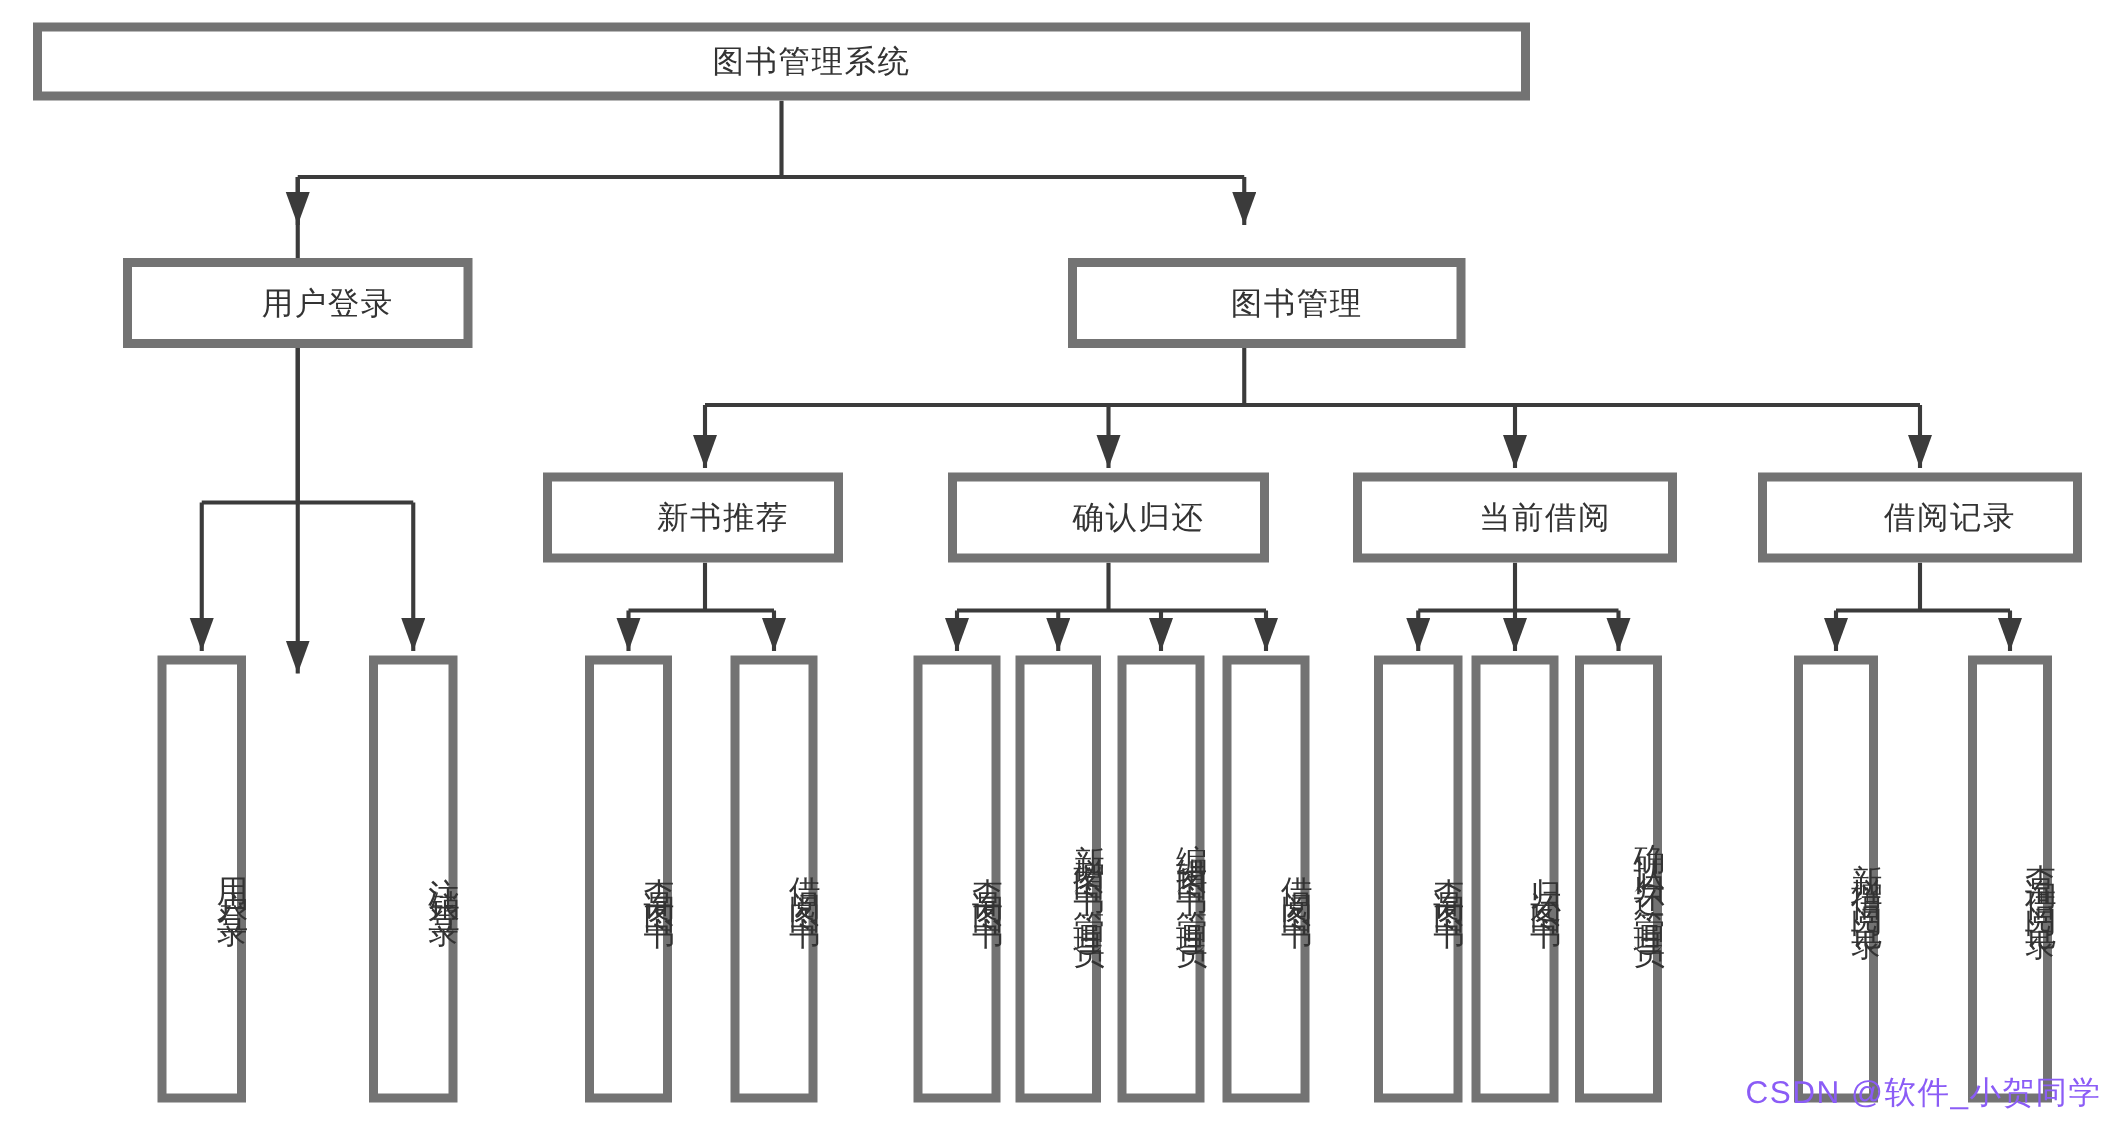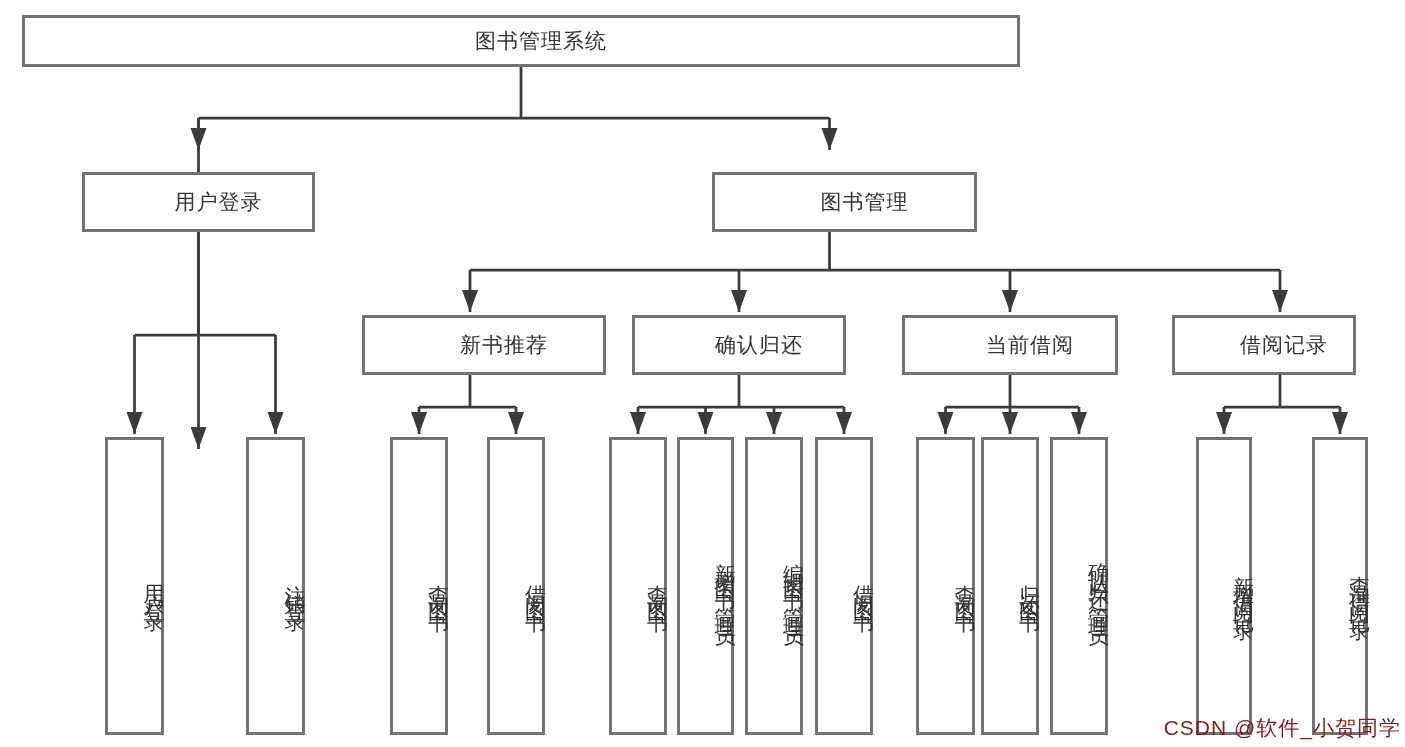--- a/index.html
+++ b/index.html
@@ -17,21 +17,21 @@
   }
   .connectors {
     position: absolute;
     left: 0; top: 0;
     width: 1405px; height: 747px;
     pointer-events: none;
   }
   .box {
     position: absolute;
     box-sizing: border-box;
-    border: 3px solid #737373;
+    border: 6px solid #737373;
     background: #ffffff;
     display: flex;
     align-items: center;
     justify-content: center;
     color: #333333;
     font-size: 21px;
     letter-spacing: 1px;
     z-index: 2;
     padding-left: 40px;
   }
@@ -39,21 +39,21 @@
     writing-mode: vertical-rl;
     letter-spacing: 9px;
     line-height: 1;
     white-space: nowrap;
   }
   .watermark {
     position: absolute;
     right: 4px;
     bottom: 5px;
     font-size: 21px;
-    color: #7f1d1d;
+    color: #8b5cf6;
     letter-spacing: 1px;
     z-index: 3;
   }
 </style>
 </head>
 <body>
 
 <div class="canvas">
 
   <svg class="connectors" viewBox="0 0 1405 747" xmlns="http://www.w3.org/2000/svg" aria-hidden="true">
@@ -111,30 +111,30 @@
     <span>图书管理系统</span>
   </div>
 
   <div class="box" style="left:82px; top:172px; width:233px; height:60px;">
     <span>用户登录</span>
   </div>
   <div class="box" style="left:712px; top:172px; width:265px; height:60px;">
     <span>图书管理</span>
   </div>
 
-  <div class="box" style="left:362px; top:315px; width:244px; height:60px;">
+  <div class="box" style="left:362px; top:315px; width:200px; height:60px;">
     <span>新书推荐</span>
   </div>
   <div class="box" style="left:632px; top:315px; width:214px; height:60px;">
     <span>确认归还</span>
   </div>
   <div class="box" style="left:902px; top:315px; width:216px; height:60px;">
     <span>当前借阅</span>
   </div>
-  <div class="box" style="left:1172px; top:315px; width:184px; height:60px;">
+  <div class="box" style="left:1172px; top:315px; width:216px; height:60px;">
     <span>借阅记录</span>
   </div>
 
   <div class="box v" style="left:105px; top:437px; width:59px; height:298px;">
     <span>用户登录</span>
   </div>
   <div class="box v" style="left:246px; top:437px; width:59px; height:298px;">
     <span>注销登录</span>
   </div>
 

